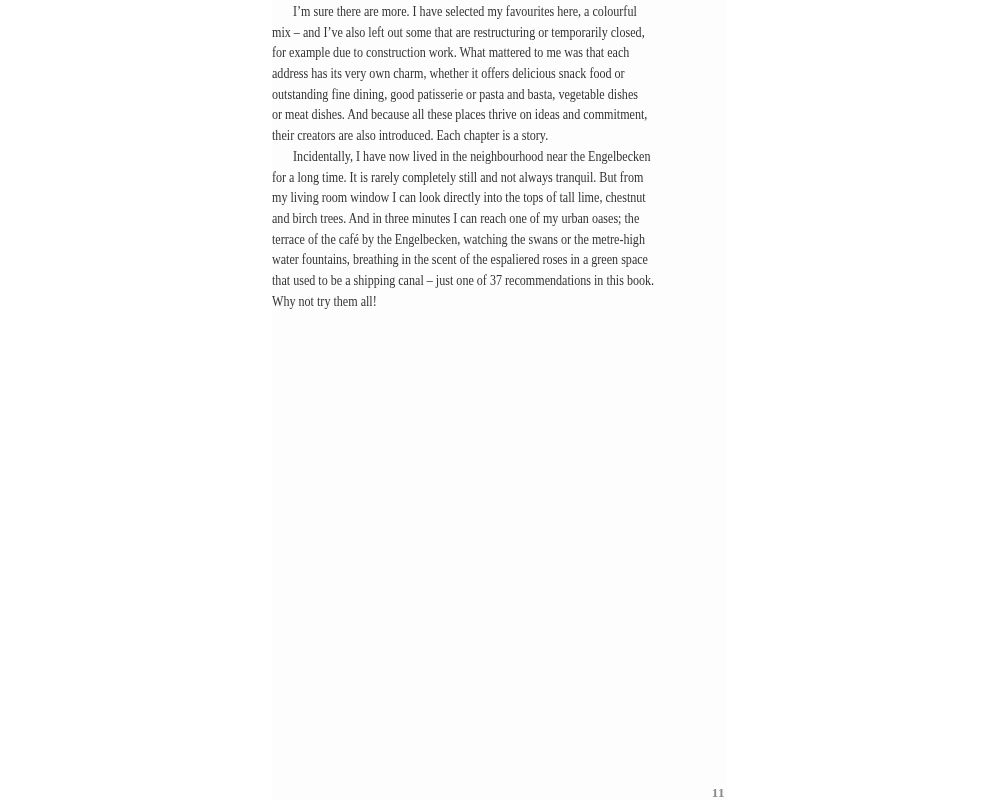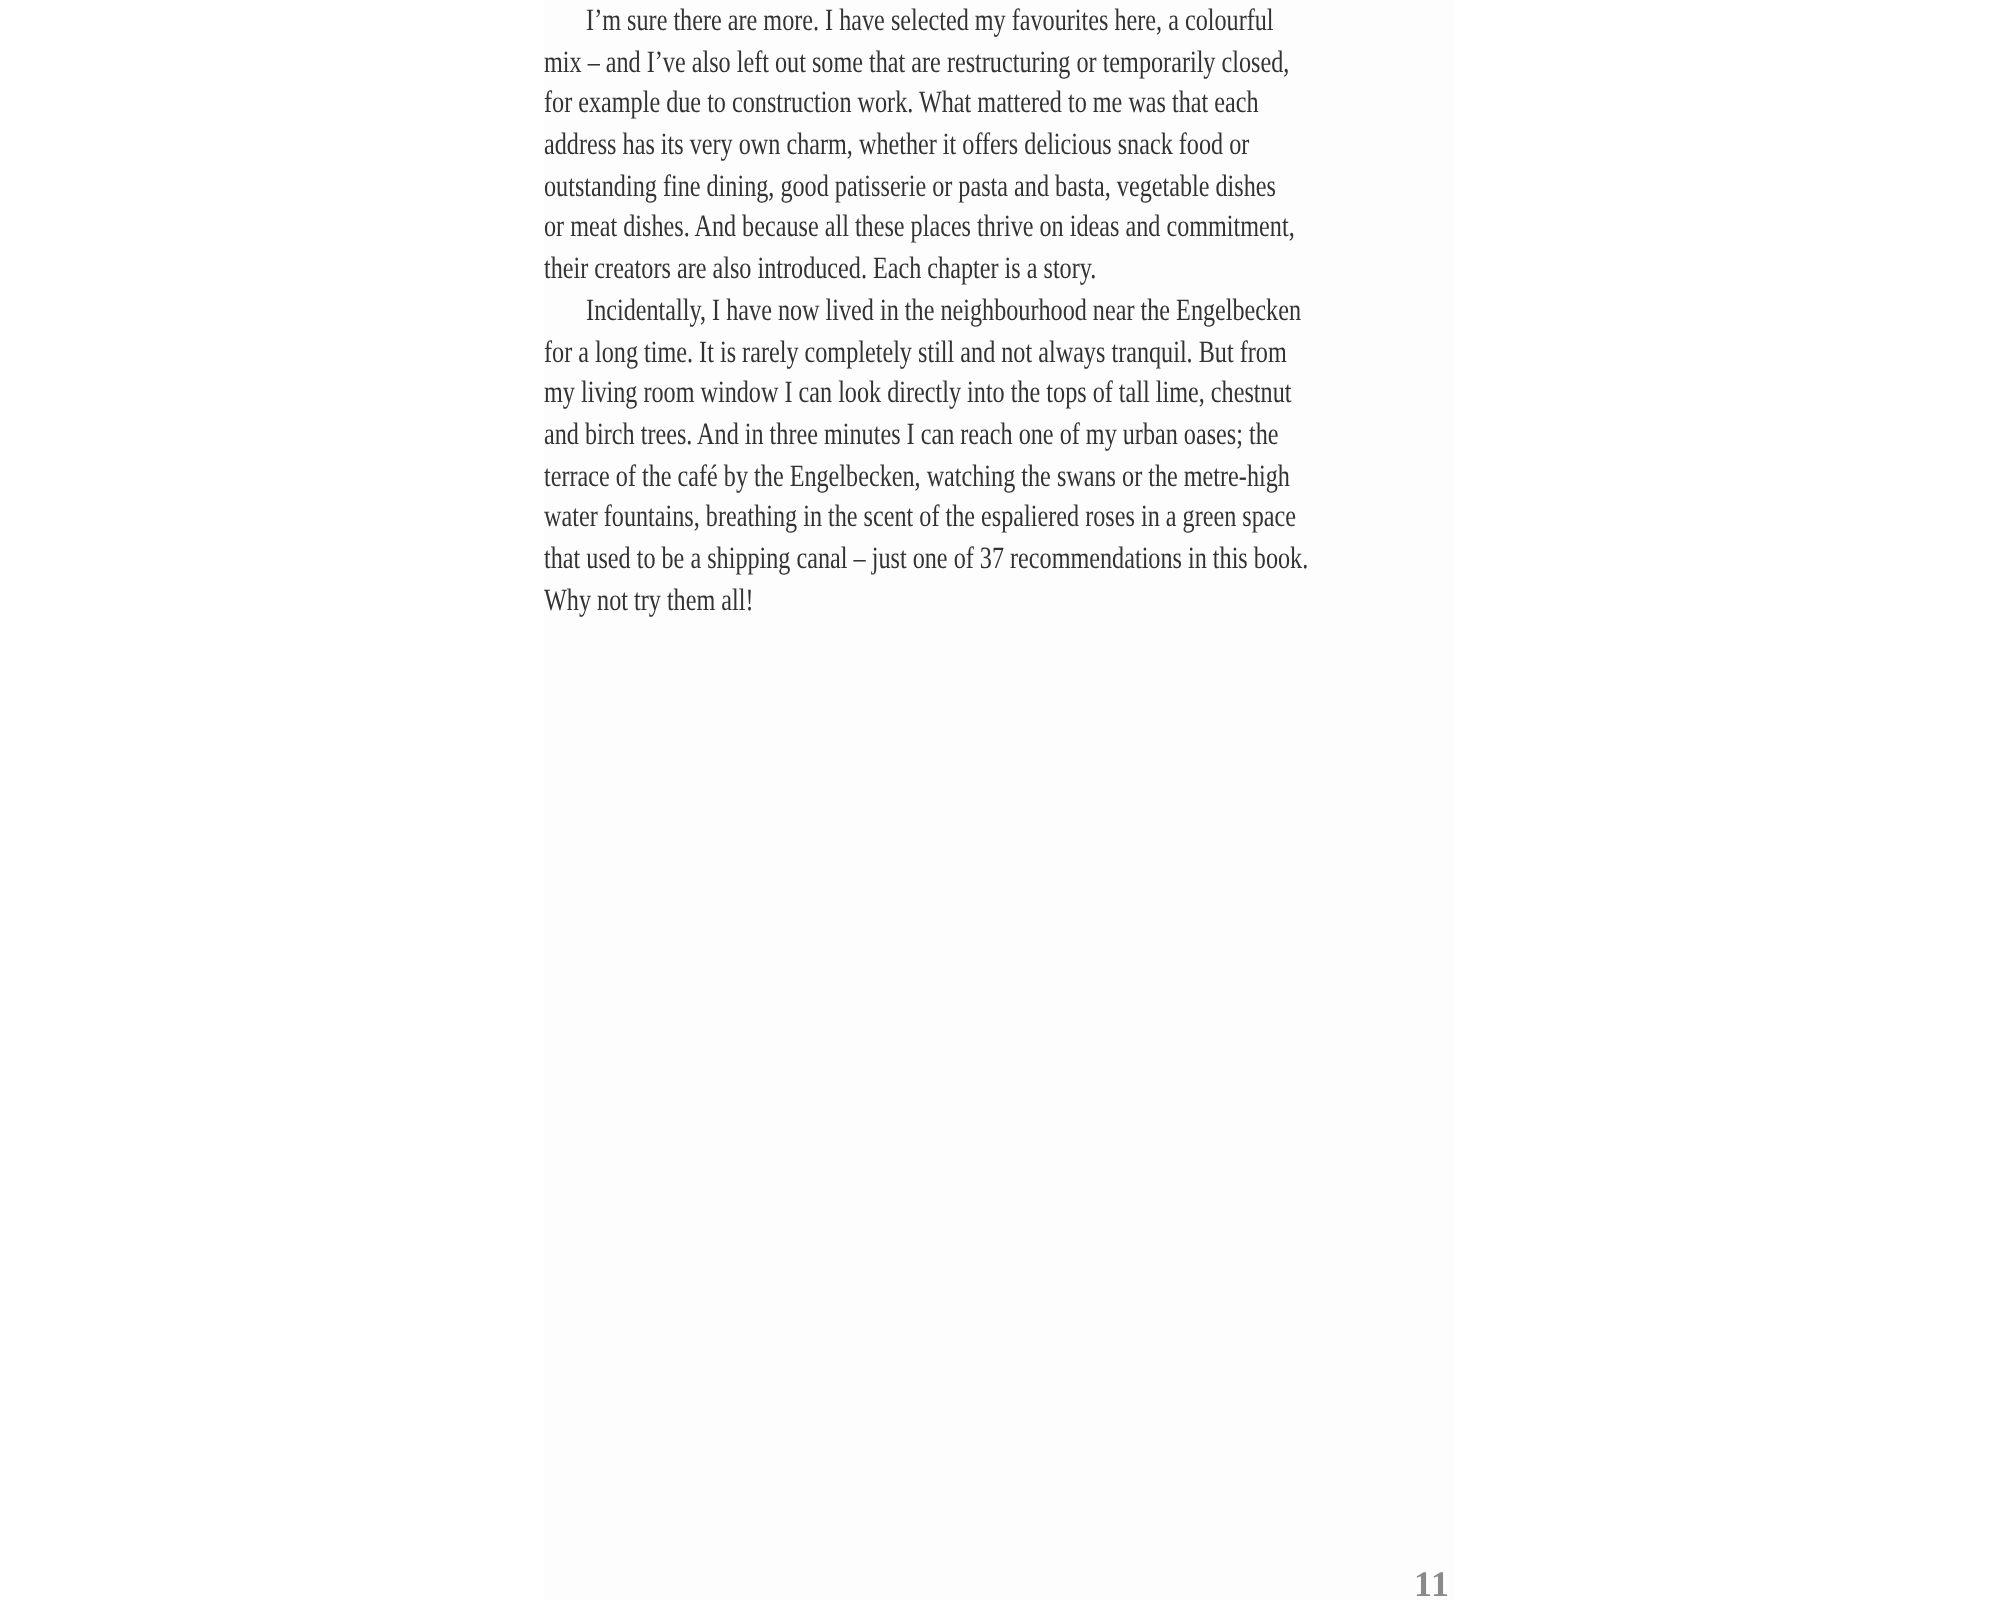--- a/index.html
+++ b/index.html
@@ -48,21 +48,21 @@
     height: 20.7px;
   }
   .text-line.first-line {
     padding-left: 27px; 
   }
   .page-number {
     position: absolute;
     right: 2px;
     bottom: 0;
     font-family: "Liberation Serif", "DejaVu Serif", serif;
-    font-size: 18px;
+    font-size: 13px;
     font-weight: 600;
     letter-spacing: 0.5px;
     color: var(--folio-color);
     line-height: 15px;
   }
 </style>
 </head>
 <body>
 
 <div class="canvas">

